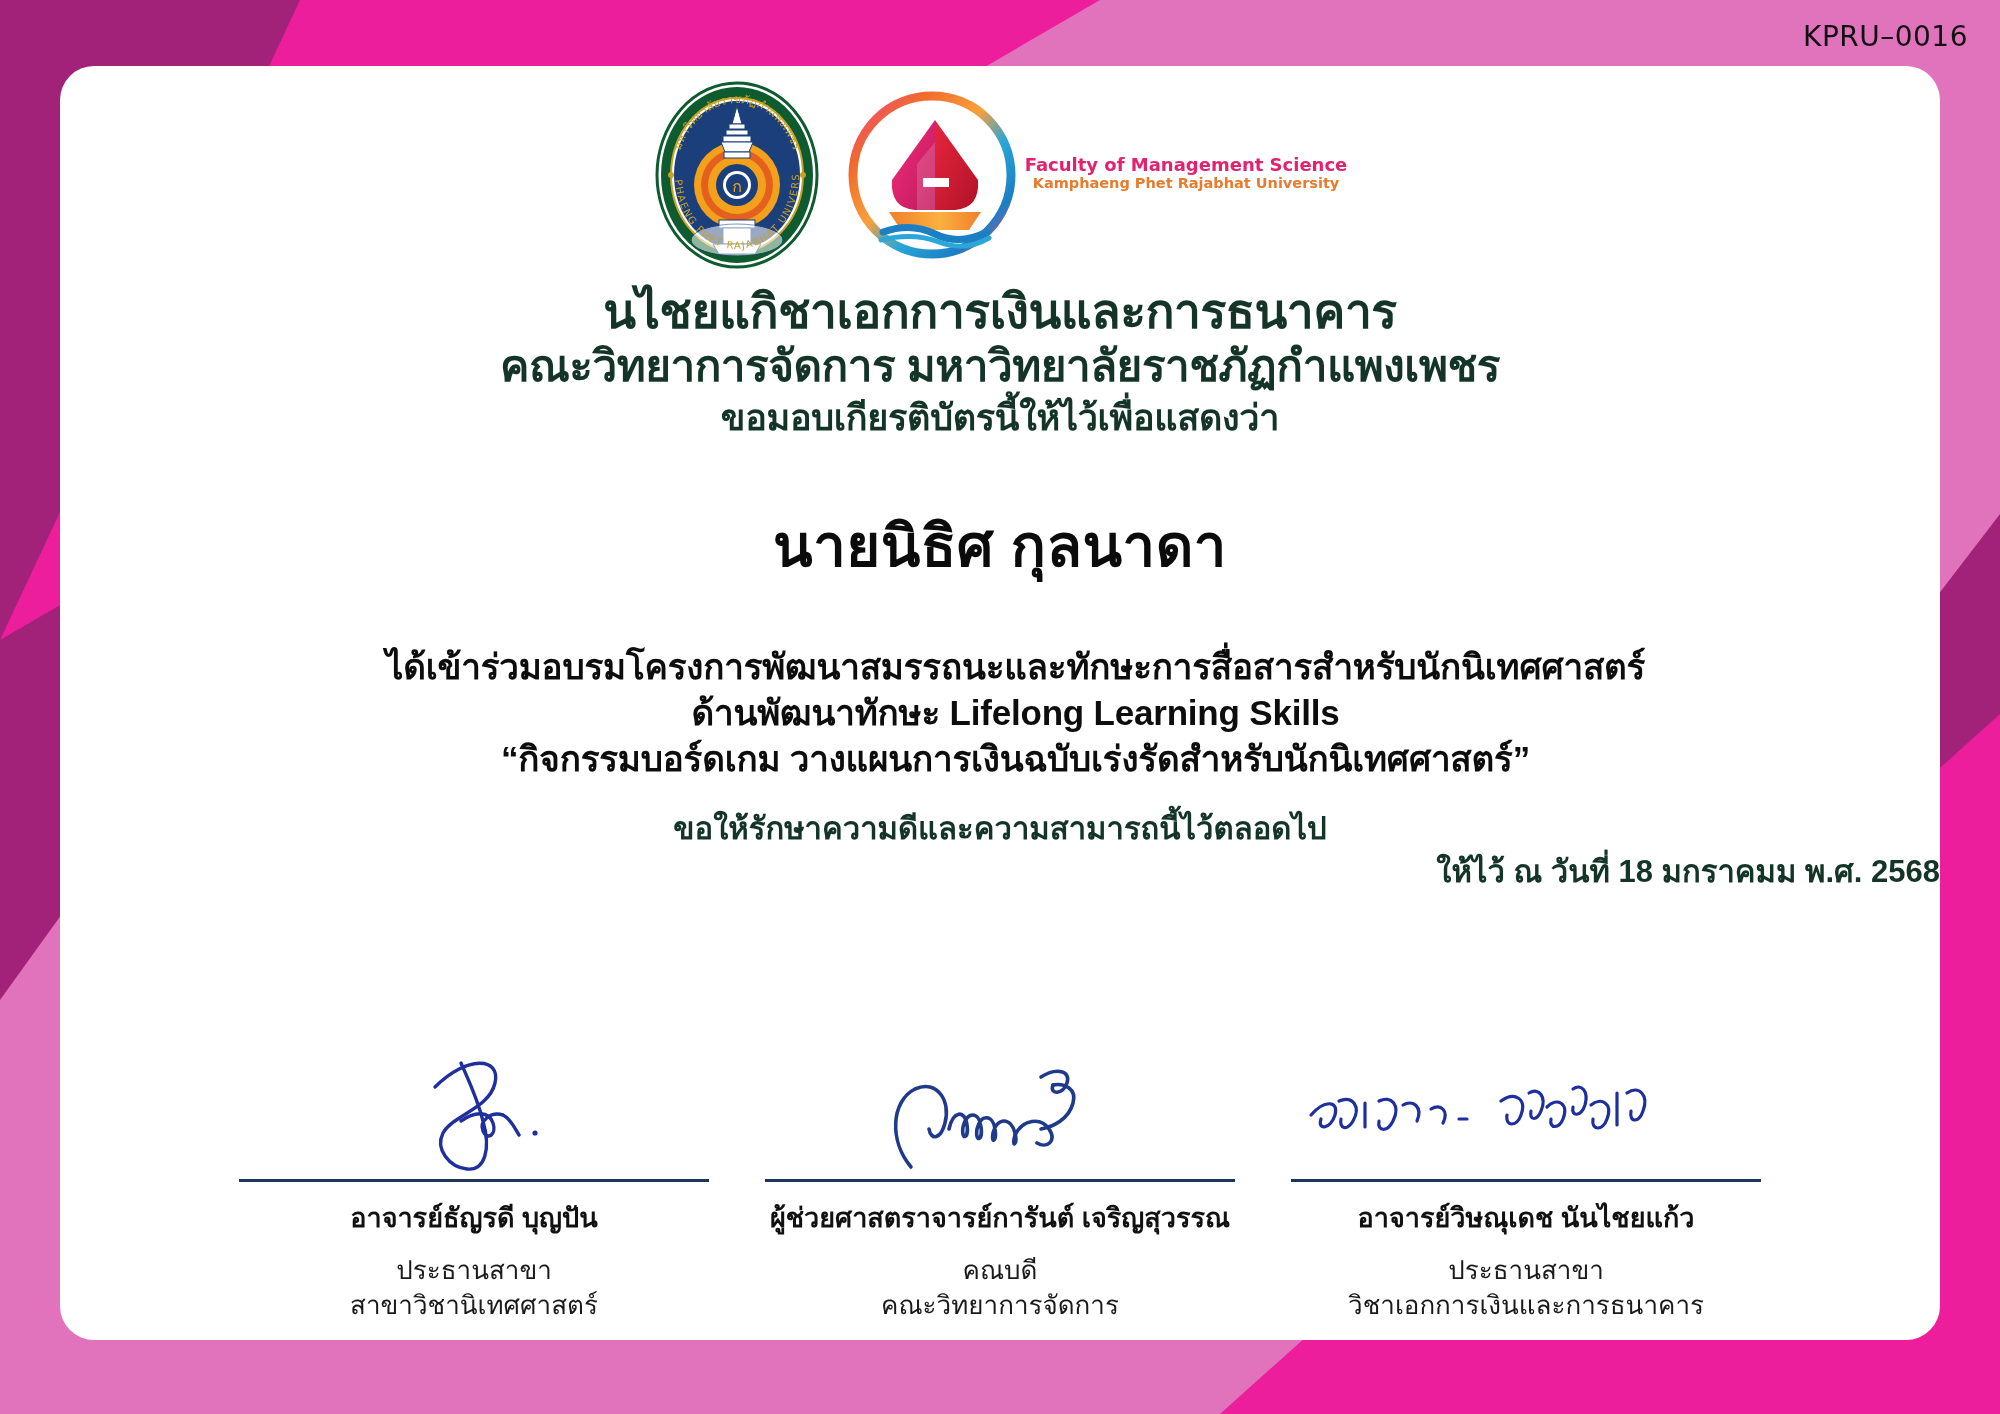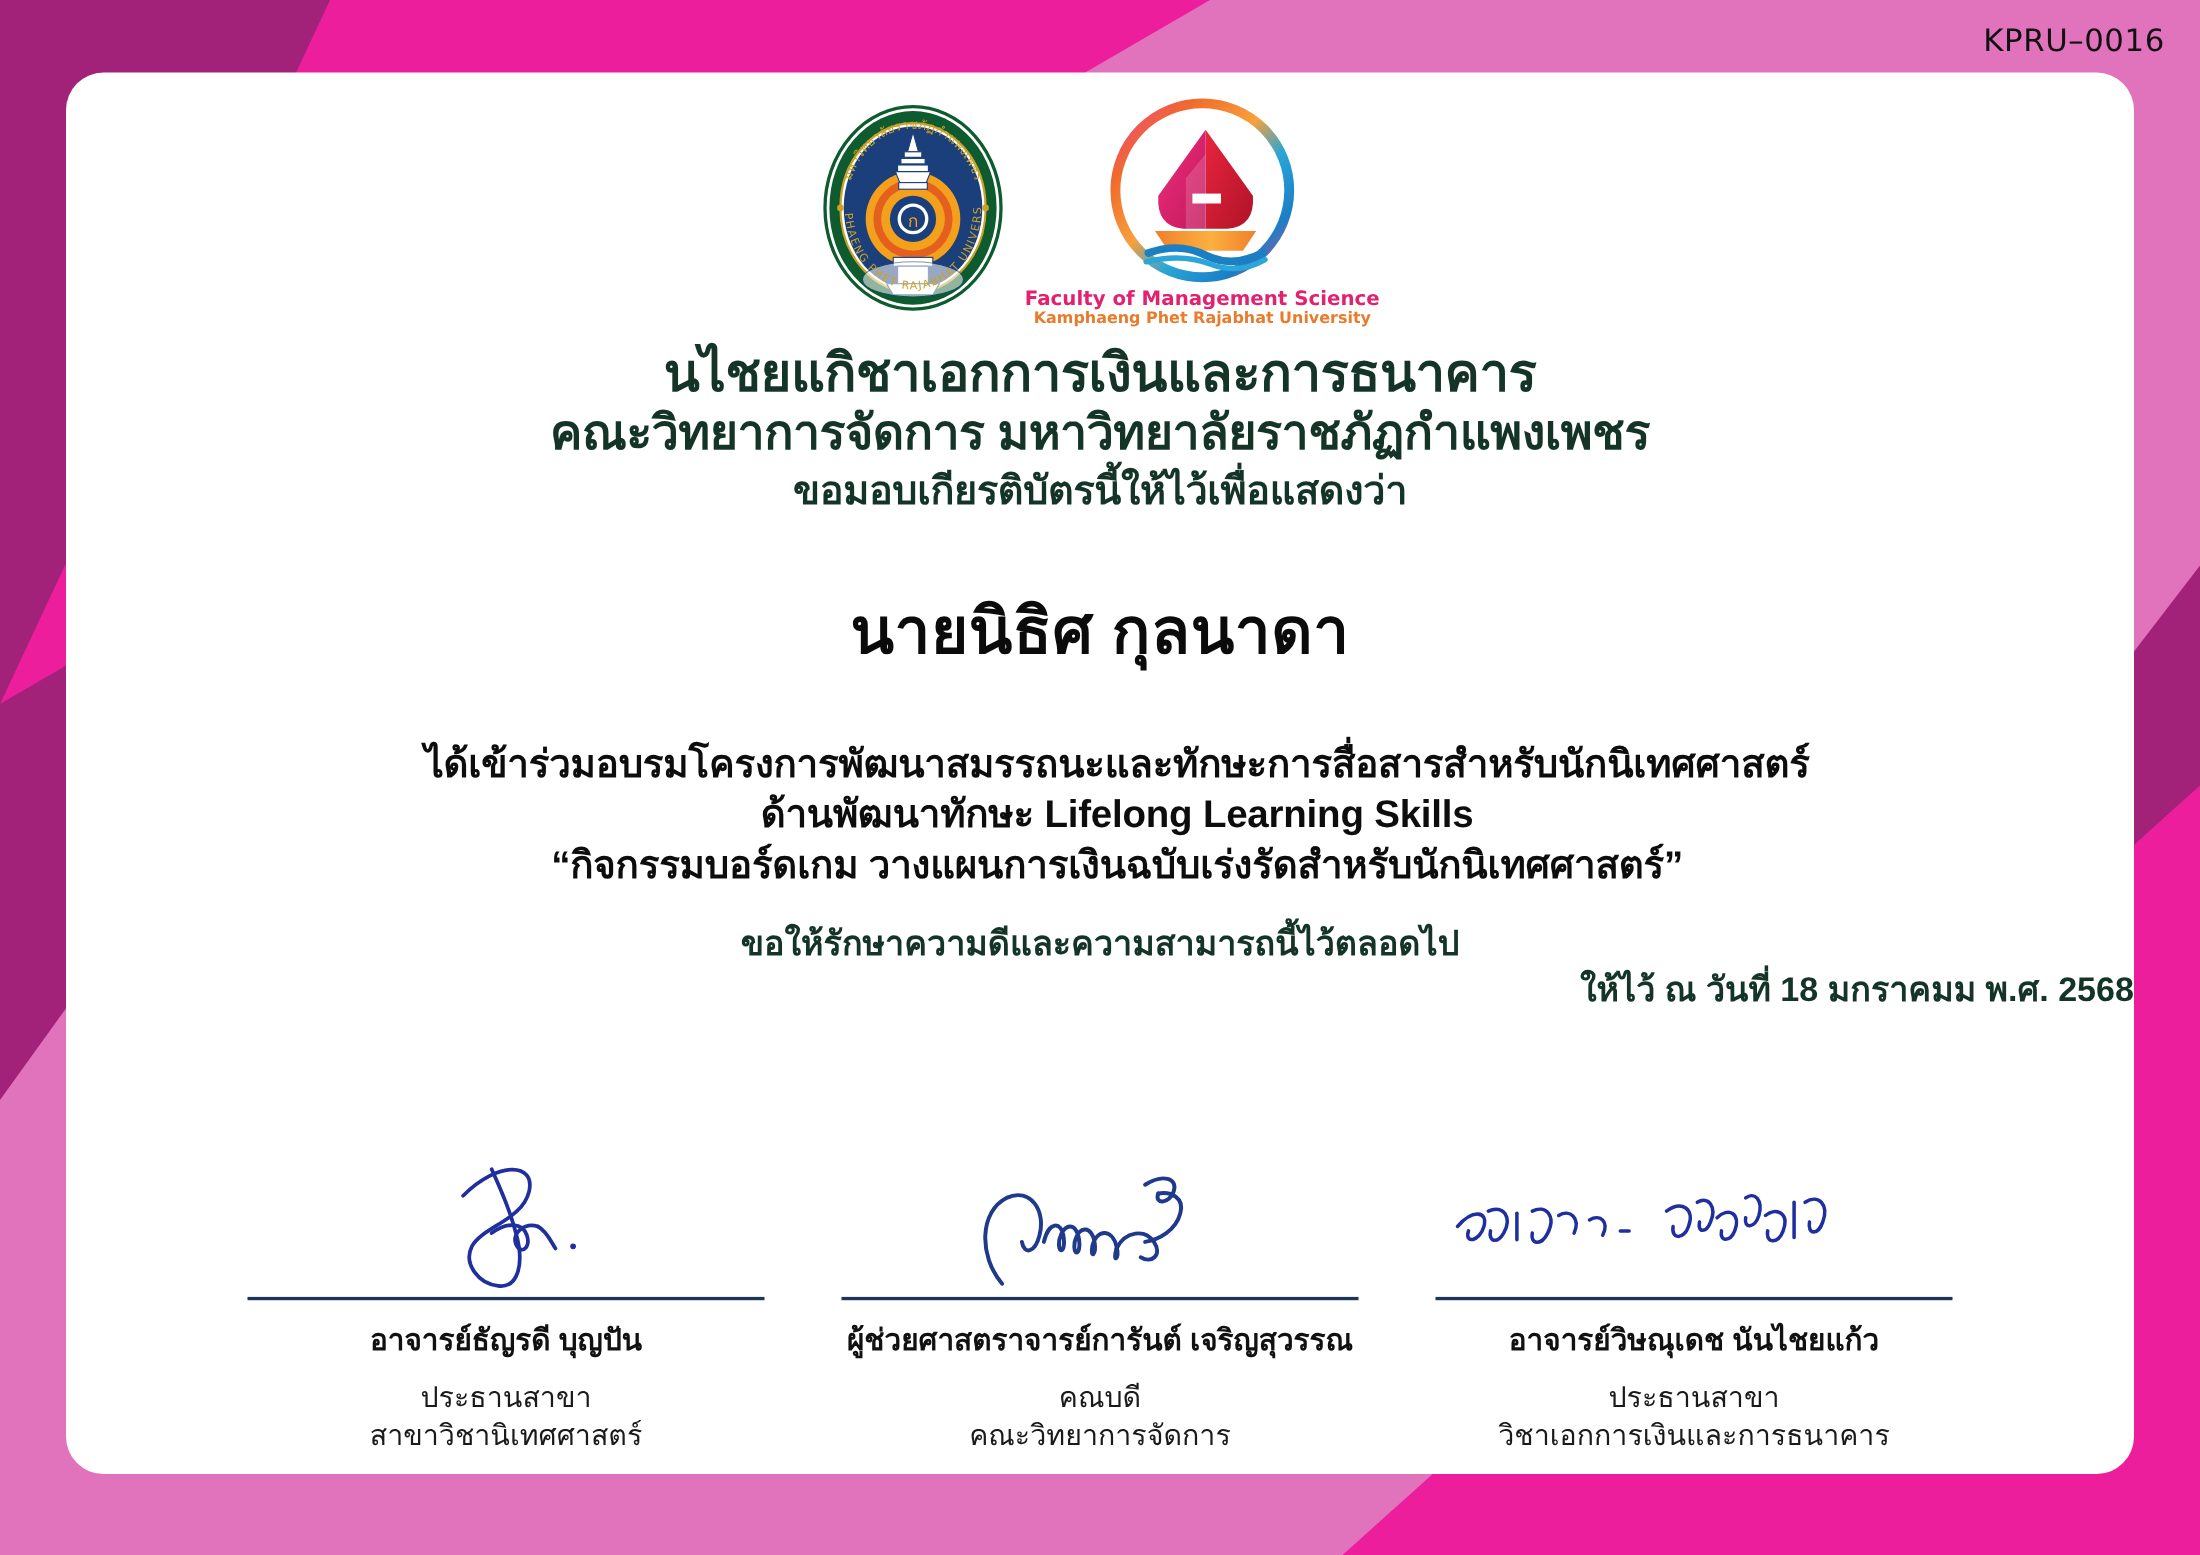--- a/index.html
+++ b/index.html
@@ -66,21 +66,21 @@
            padding-top:14px; }
 
   .seal { width:168px; height:190px; position:relative; }
   .fms  { width:186px; height:186px; position:relative; }
 
   .fms-caption { margin-top:-4px; line-height:1.12; }
   .fms-caption .l1 { font-size:18px; font-weight:bold; color:#e2216f;
                      font-family:"DejaVu Sans", sans-serif; }
   .fms-caption .l2 { font-size:14.5px; font-weight:bold; color:#e87b2c;
                      font-family:"DejaVu Sans", sans-serif; }
-  .fms-wrap { display:flex; flex-direction:column; align-items:center; }
+  .fms-wrap { display:flex; flex-direction:row; align-items:center; }
 
   
   .heading { color:#143428; font-weight:bold; margin-top:14px; }
   .heading .h1 { font-size:48px; line-height:1.16; letter-spacing:-.5px; }
   .heading .h2 { font-size:44px; line-height:1.16; letter-spacing:-.5px; }
   .heading .h3 { font-size:36px; line-height:1.5; letter-spacing:-.3px; }
 
   
   .recipient {
     color:#0b0b0b; font-weight:bold; font-size:58px;
@@ -94,21 +94,21 @@
   .body-block .b3 { font-size:35px; line-height:1.32; letter-spacing:-.2px; }
 
   .closing { color:#143428; font-weight:bold; margin-top:26px; }
   .closing .c1 { font-size:31px; line-height:1.38; }
   .closing .c2 { font-size:31px; line-height:1.38;text-align:right; }
 
   
   .sig-row {
     position:absolute; left:0; right:0; bottom:18px;
     display:flex; justify-content:center; align-items:flex-end;
-    gap:70px; padding:0 26px;
+    gap:56px; padding:0 26px;
   }
   .sig-col { width:470px; text-align:center; position:relative; }
   .sig-art { height:116px; position:relative; }
   .sig-art svg { position:absolute; left:0; bottom:-10px; width:100%; height:140px; }
   .sig-line { height:3px; background:#1d3557; margin:0 auto; width:100%; }
   .sig-name { font-size:27px; font-weight:bold; color:#111; margin-top:20px;
               line-height:1.25; }
   .sig-role { font-size:26px; color:#1a1a1a; line-height:1.32; margin-top:18px; }
   .sig-org  { font-size:26px; color:#1a1a1a; line-height:1.32; }
 </style>

